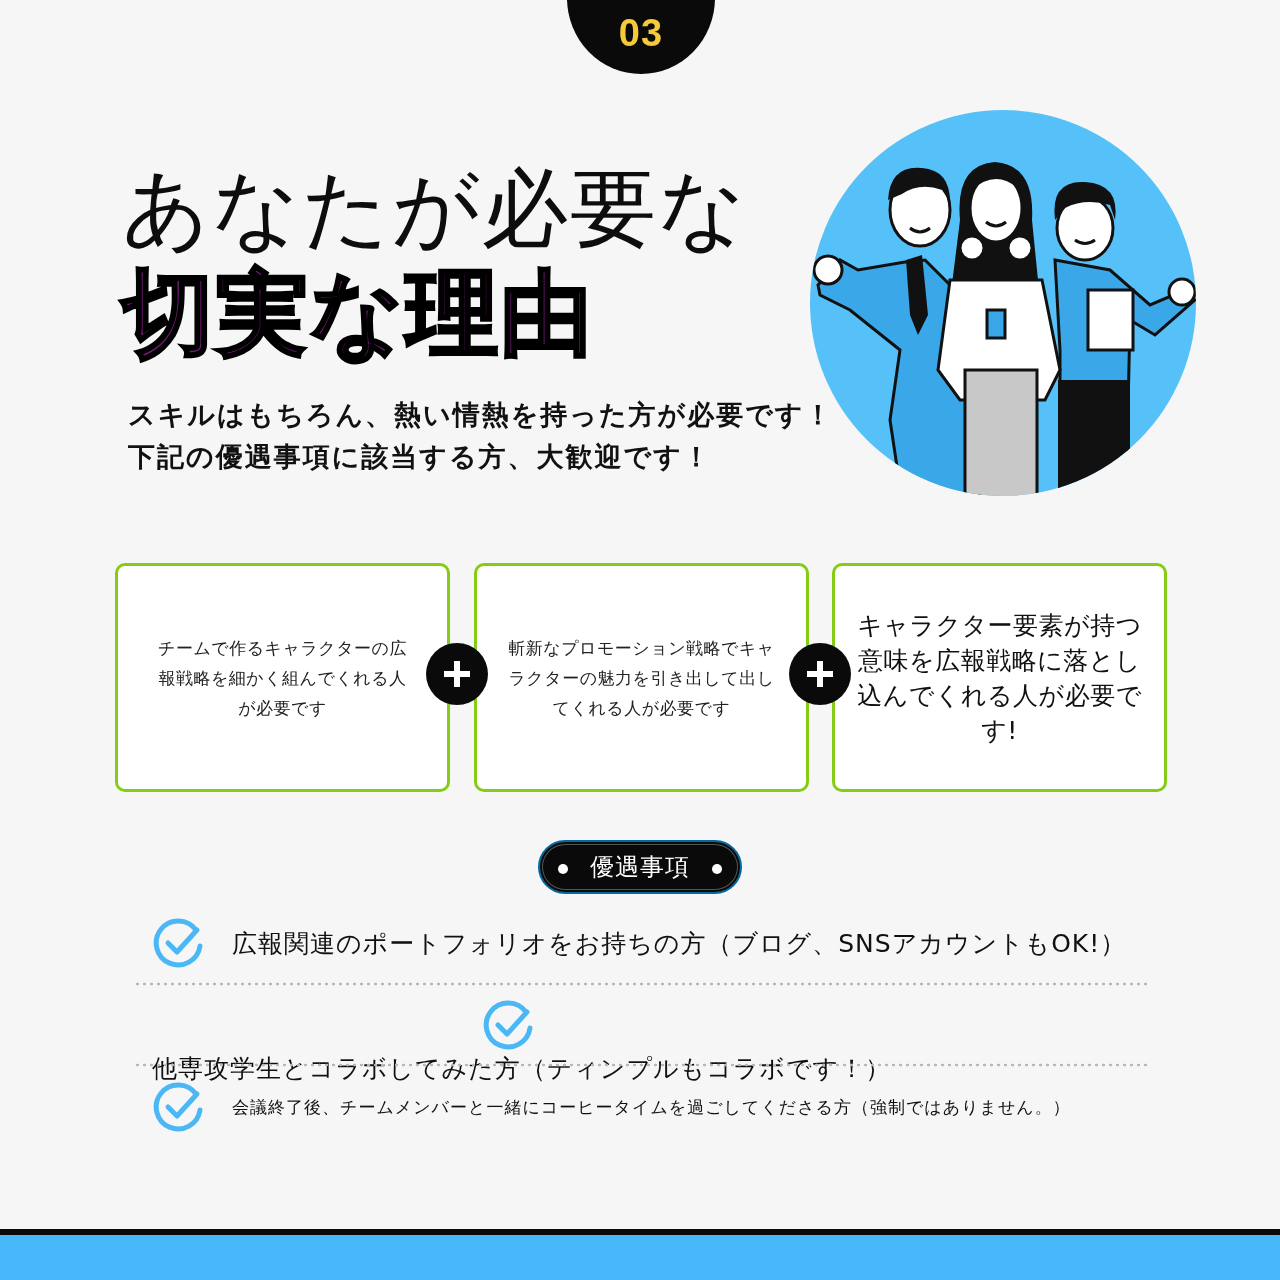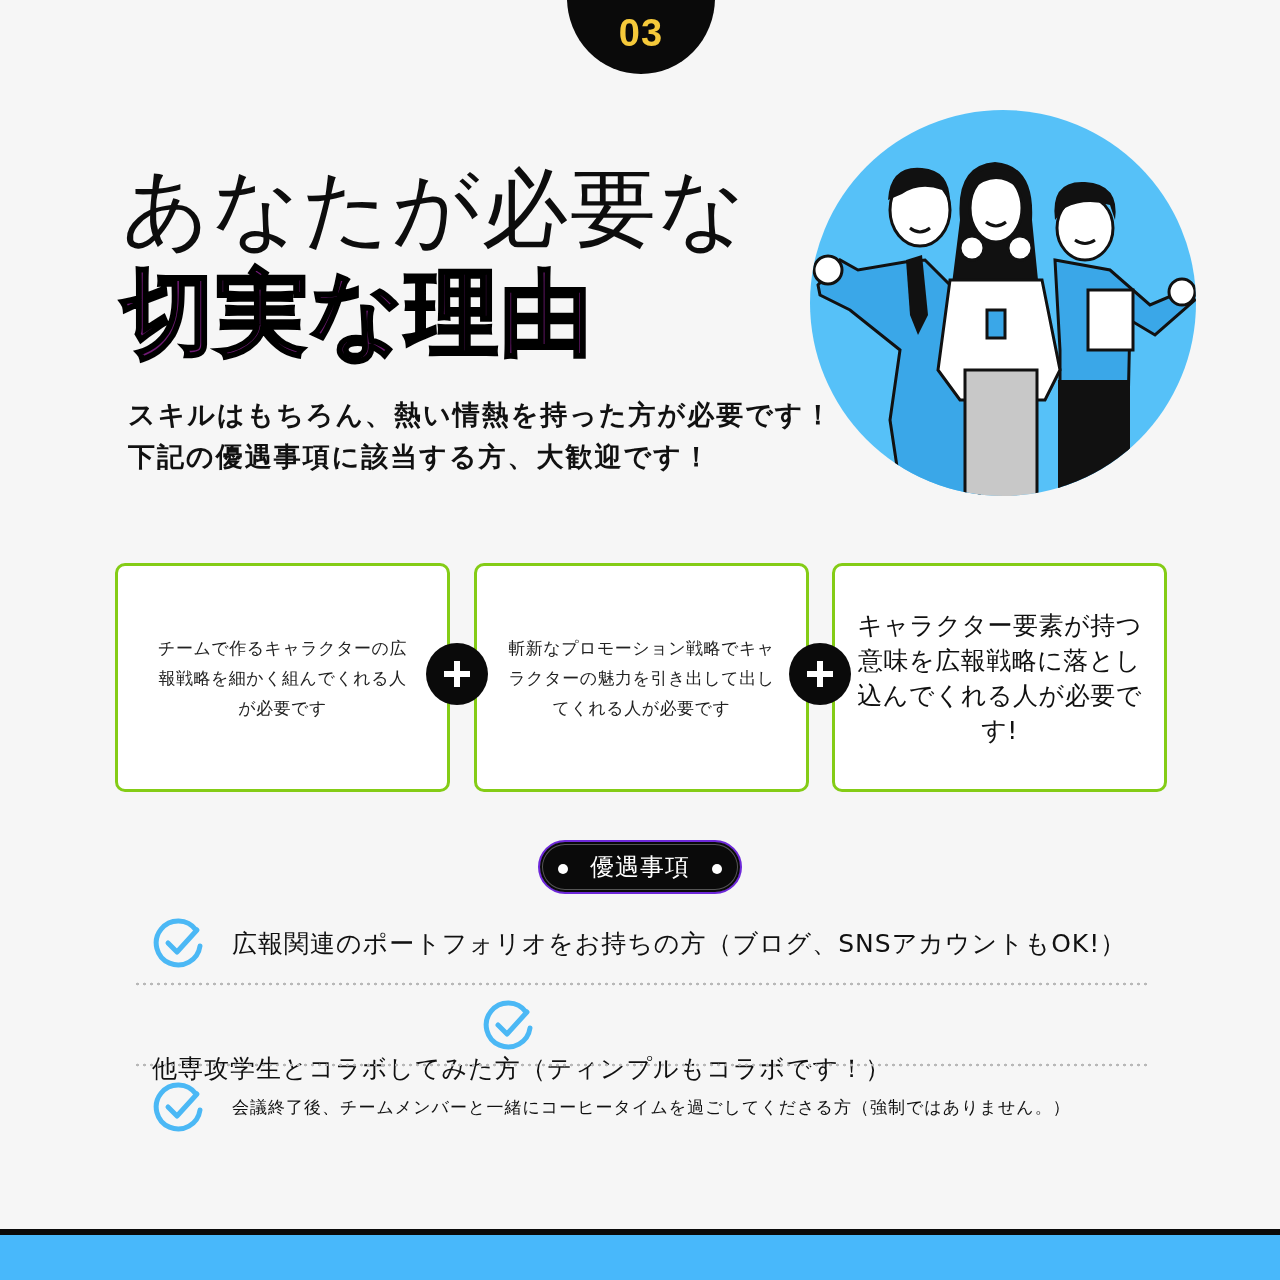--- a/index.html
+++ b/index.html
@@ -67,21 +67,21 @@
       background: #0a0a0a; color: #fff;
       display: flex; align-items: center; justify-content: center;
     }
     .plus.p1 { left: 426px; }
     .plus.p2 { left: 789px; }
     .plus svg { display: block; }
 
     
     .pill {
       position: absolute; left: 538px; top: 840px; width: 204px; height: 54px;
-      border-radius: 27px; background: #0a0a0a; border: 2px solid #6d28d9;
+      border-radius: 27px; background: #0a0a0a; border: 2px solid #0369a1;
       box-shadow: inset 0 0 0 2px #0a0a0a, inset 0 0 0 3px #555;
       display: flex; align-items: center; justify-content: center;
     }
     .pill .dot {
       position: absolute; top: 22px; width: 10px; height: 10px; border-radius: 50%;
       background: #fff;
     }
     .pill .dot.l { left: 18px; }
     .pill .dot.r { right: 18px; }
     .pill span.t { color: #fff; font-size: 24px; font-weight: 500; letter-spacing: 1px; }

